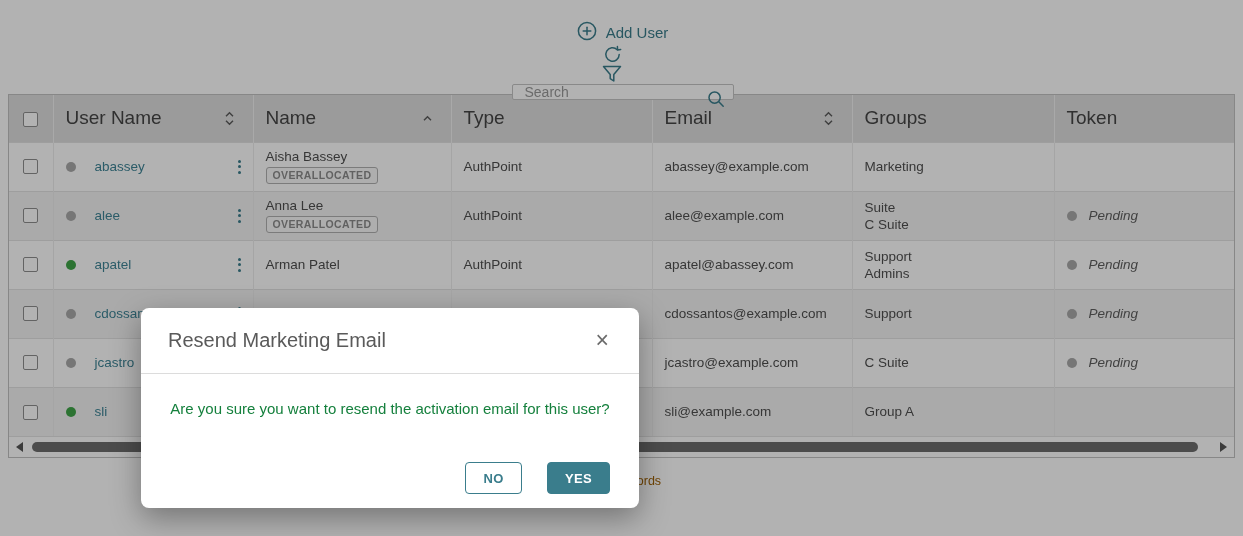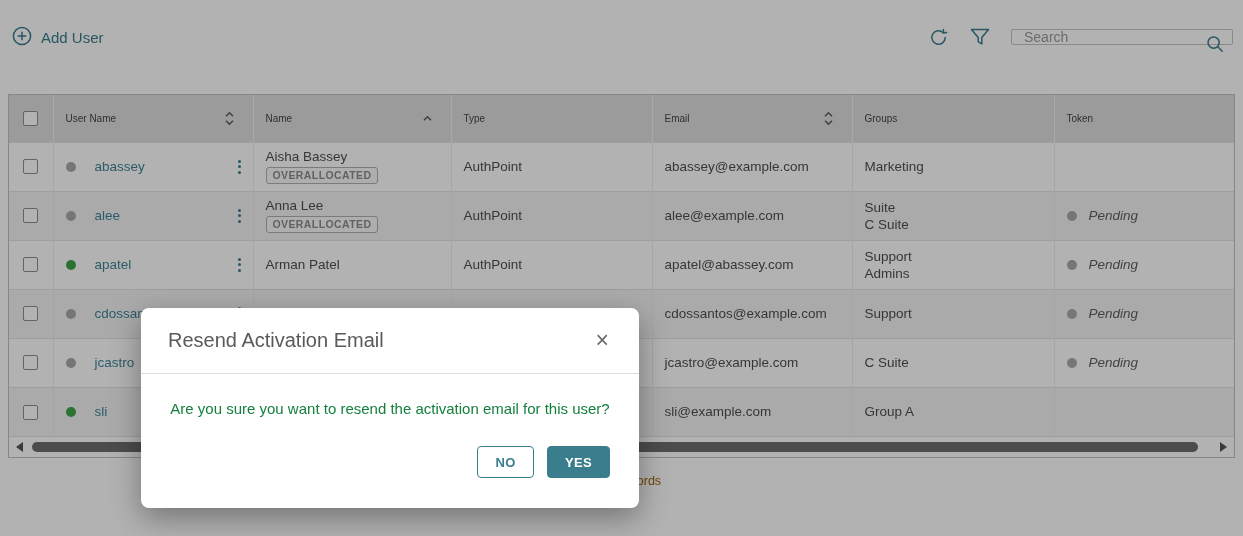--- a/index.html
+++ b/index.html
@@ -4,21 +4,21 @@
 <style>
   * { margin:0; padding:0; box-sizing:border-box; }
   html,body { width:1243px; height:536px; }
   body { font-family:"Liberation Sans", sans-serif; background:#ffffff; }
   .app { position:relative; width:1243px; height:536px; overflow:hidden; background:#ffffff; }
 
   
   .page-title { font-size:20px; color:#414141; padding:9px 12px 6px; border-bottom:1px solid #c8c8c8; }
 
   
-  .toolbar { display:flex; align-items:center; padding:21px 10px 0 12px; height:53px; }
+  .toolbar { display:flex; align-items:center; padding:21px 10px 0 12px; height:53px;flex-direction:column; }
   .add-user { display:inline-flex; align-items:center; gap:9px; background:none; border:none;
               color:#3a7d8c; font-size:15px; font-family:inherit; cursor:pointer; }
   .spacer { flex:1; }
   .icon-btn { background:none; border:none; cursor:pointer; margin-right:21px; display:inline-flex; align-items:center; }
   .search-wrap { position:relative; }
   .search-wrap input { width:222px; height:16px; border:1px solid #c4c4c4; border-radius:2px;
                        padding:0 36px 0 12px; font-size:14px; color:#555; font-family:inherit; background:#fff; }
   .search-wrap input::placeholder { color:#9a9a9a; }
   .search-wrap .mag { position:absolute; right:9px; top:7px; }
   svg.tealstroke * { fill:none; stroke:#3a7d8c; stroke-width:1.5; stroke-linecap:round; stroke-linejoin:round; }
@@ -27,21 +27,21 @@
   .table-frame { margin:41px 8px 0; border:1px solid #c2c2c2; background:#fff; }
   table { width:100%; border-collapse:collapse; table-layout:fixed; }
   .col-check { width:44px; }
   .col-username { width:200px; }
   .col-name { width:198px; }
   .col-type { width:201px; }
   .col-email { width:200px;margin-top:12px; }
   .col-groups { width:202px; }
   .col-token { width:180px; }
 
-  thead th { height:47px; background:#dfdfdf; font-weight:normal; font-size:10px; color:#454545;
+  thead th { height:47px; background:#dfdfdf; font-weight:normal; font-size:19px; color:#454545;
              text-align:left; border-left:1px solid #f2f2f2; }
   thead th:first-child { border-left:none; text-align:center; }
   .th-inner { display:flex; align-items:center; justify-content:space-between; padding:0 18px 0 12px; }
   .sorticon { display:inline-flex; flex-direction:column; gap:1px; cursor:pointer; }
   .sorticon svg polyline { fill:none; stroke:#5a5a5a; stroke-width:1.6; }
 
   tbody td { height:49px; font-size:13.5px; color:#4f4f4f; vertical-align:middle;
              border-left:1px solid #ededed; border-top:1px solid #e2e2e2; }
   tbody td:first-child { border-left:none; text-align:center; }
   tbody tr.alt { background:#f4f4f4; }
@@ -78,21 +78,21 @@
   
   .overlay { position:absolute; inset:0; background:rgba(0,0,0,0.30); z-index:40; }
   .modal { position:absolute; left:141px; top:308px; width:498px; height:200px; background:#fff;
            border-radius:8px; box-shadow:0 10px 30px rgba(0,0,0,0.35); z-index:50; }
   .modal-header { display:flex; align-items:center; justify-content:space-between; height:66px;
                   padding:0 24px 0 27px; border-bottom:1px solid #dcdcdc; }
   .modal-title { font-size:20px; color:#5a5a5a; }
   .modal-close { background:none; border:none; font-size:23px; line-height:1; color:#6b6b6b;
                  cursor:pointer; font-family:inherit; padding:2px 6px; }
   .modal-body { padding:26px 27px 0; font-size:15px; color:#15803d;text-align:center; }
-  .modal-actions { position:absolute; right:29px; bottom:30px; display:flex; gap:13px; }
+  .modal-actions { position:absolute; right:29px; bottom:14px; display:flex; gap:25px; }
   .btn { height:32px; min-width:57px; border-radius:4px; font-weight:bold; font-size:13px;
          letter-spacing:0.3px; padding:0 17px; cursor:pointer; font-family:inherit; }
   .btn-no  { background:#fff; border:1px solid #3a7d8c; color:#3a7d8c; }
   .btn-yes { background:#3a7d8c; border:1px solid #3a7d8c; color:#fff; }
 </style>
 </head>
 <body>
 
 <div class="app">
 
@@ -371,21 +371,21 @@
 
   <div class="records">
     <span class="cnt">6</span>
     <span>total records</span>
   </div>
 
   <div class="overlay"></div>
 
   <div class="modal">
     <div class="modal-header">
-      <span class="modal-title">Resend Activation Email</span>
+      <span class="modal-title">Resend Marketing Email</span>
       <button class="modal-close">×</button>
     </div>
     <div class="modal-body">Are you sure you want to resend the activation email for this user?</div>
     <div class="modal-actions">
       <button class="btn btn-no">NO</button>
       <button class="btn btn-yes">YES</button>
     </div>
   </div>
 
 </div>

